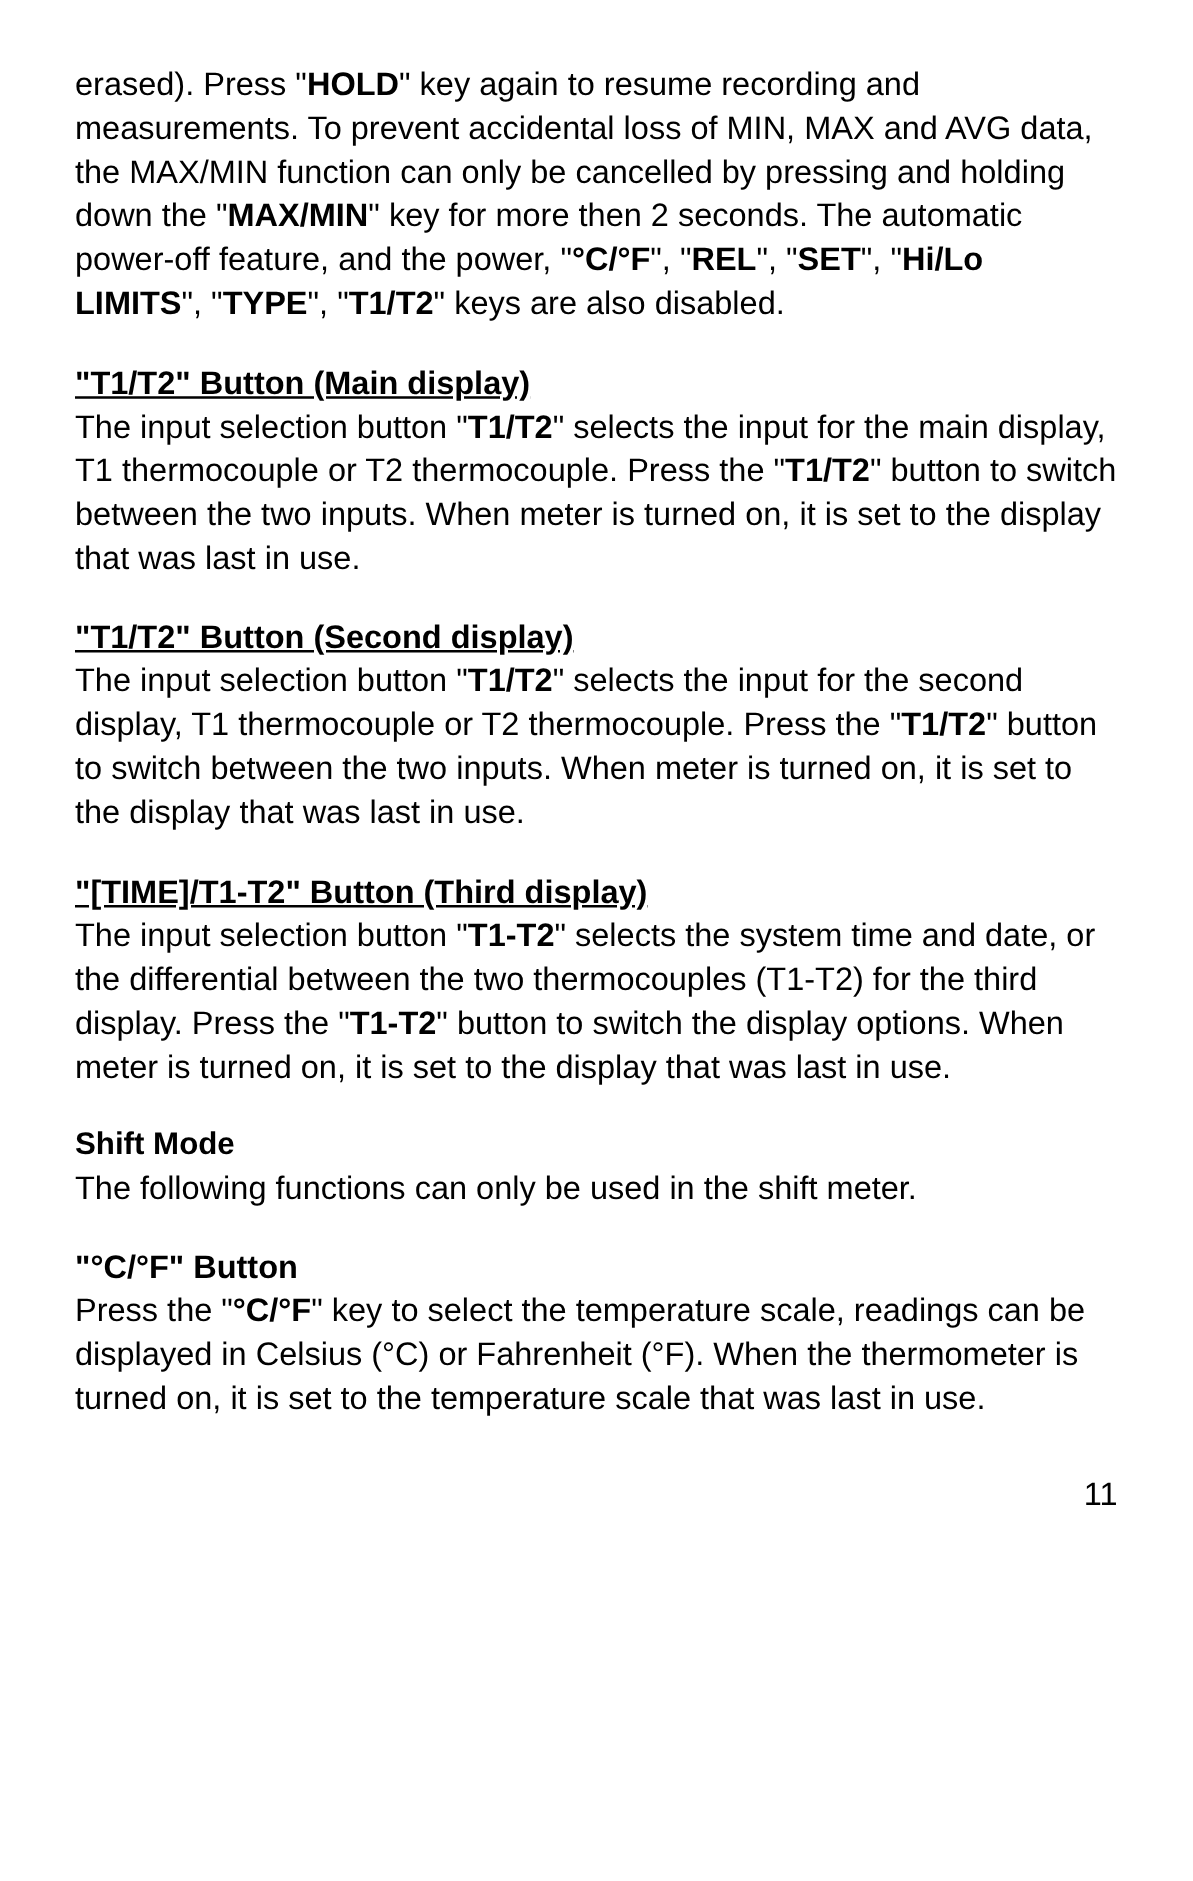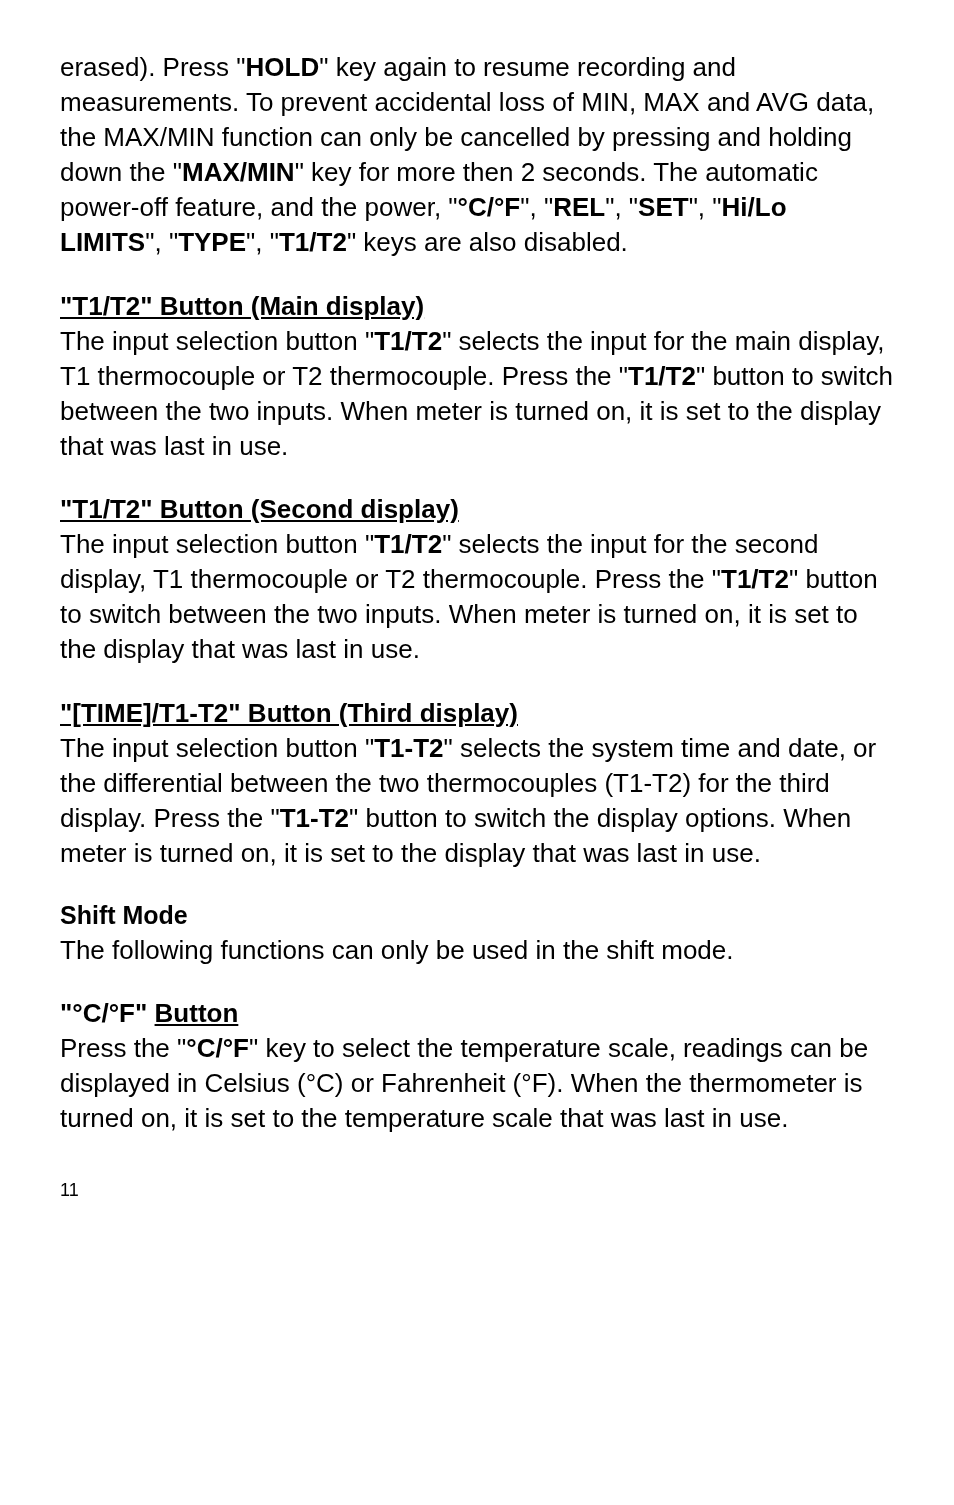--- a/index.html
+++ b/index.html
@@ -22,38 +22,38 @@
   }
   .section-title {
     font-weight: bold;
     font-size: 25px;
     margin-bottom: 0;
   }
   .bold {
     font-weight: bold;
   }
   .pagenum {
-    text-align: left;
+    text-align: right;
     margin-top: 42px;
-    font-size: 18px;
+    font-size: 26px;
   }
 </style>
 </head>
 <body>
 
 <div class="para"><span>erased). Press "</span><span class="bold">HOLD</span><span>" key again to resume recording and measurements. To prevent accidental loss of MIN, MAX and AVG data, the MAX/MIN function can only be cancelled by pressing and holding down the "</span><span class="bold">MAX/MIN</span><span>" key for more then 2 seconds. The automatic power-off feature, and the power, "</span><span class="bold">°C/°F</span><span>", "</span><span class="bold">REL</span><span>", "</span><span class="bold">SET</span><span>", "</span><span class="bold">Hi/Lo LIMITS</span><span>", "</span><span class="bold">TYPE</span><span>", "</span><span class="bold">T1/T2</span><span>" keys are also disabled.</span></div>
 
 <div class="heading">"T1/T2" Button (Main display)</div>
 <div class="para"><span>The input selection button "</span><span class="bold">T1/T2</span><span>" selects the input for the main display, T1 thermocouple or T2 thermocouple. Press the "</span><span class="bold">T1/T2</span><span>" button to switch between the two inputs. When meter is turned on, it is set to the display that was last in use.</span></div>
 
 <div class="heading">"T1/T2" Button (Second display)</div>
 <div class="para"><span>The input selection button "</span><span class="bold">T1/T2</span><span>" selects the input for the second display, T1 thermocouple or T2 thermocouple. Press the "</span><span class="bold">T1/T2</span><span>" button to switch between the two inputs. When meter is turned on, it is set to the display that was last in use.</span></div>
 
 <div class="heading">"[TIME]/T1-T2" Button (Third display)</div>
 <div class="para"><span>The input selection button "</span><span class="bold">T1-T2</span><span>" selects the system time and date, or the differential between the two thermocouples (T1-T2) for the third display. Press the "</span><span class="bold">T1-T2</span><span>" button to switch the display options. When meter is turned on, it is set to the display that was last in use.</span></div>
 
 <div class="section-title">Shift Mode</div>
-<div class="para">The following functions can only be used in the shift mode.</div>
+<div class="para">The following functions can only be used in the shift meter.</div>
 
-<div><span class="bold">"°C/°F" </span><span class="bold" style="text-decoration:underline">Button</span></div>
+<div><span class="bold">"°C/°F" </span><span class="bold" style="">Button</span></div>
 <div class="para"><span>Press the "</span><span class="bold">°C/°F</span><span>" key to select the temperature scale, readings can be displayed in Celsius (°C) or Fahrenheit (°F). When the thermometer is turned on, it is set to the temperature scale that was last in use.</span></div>
 
 <div class="pagenum">11</div>
 
 </body></html>

